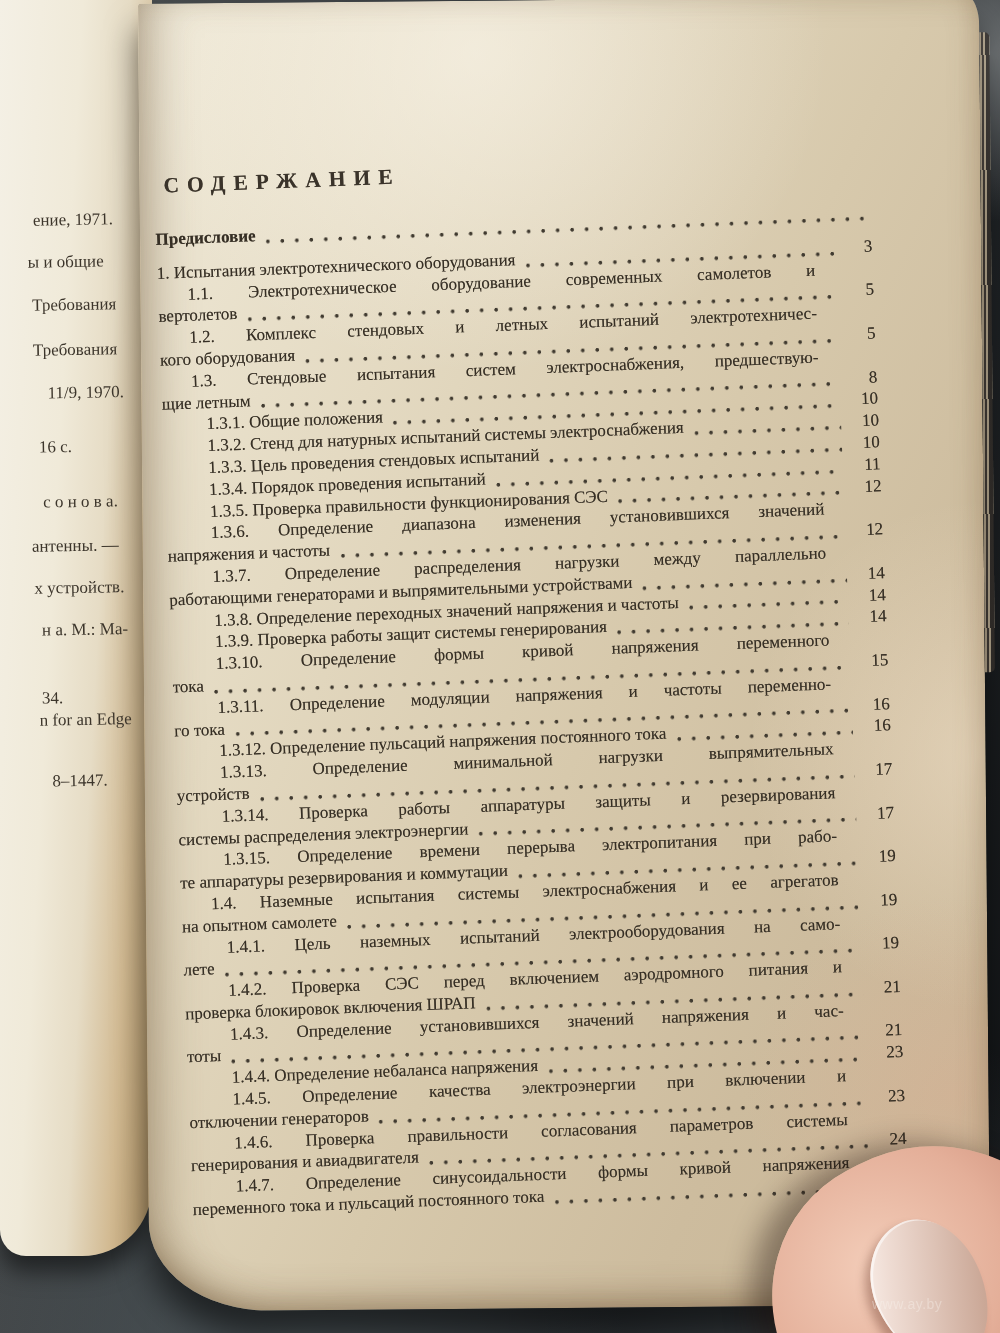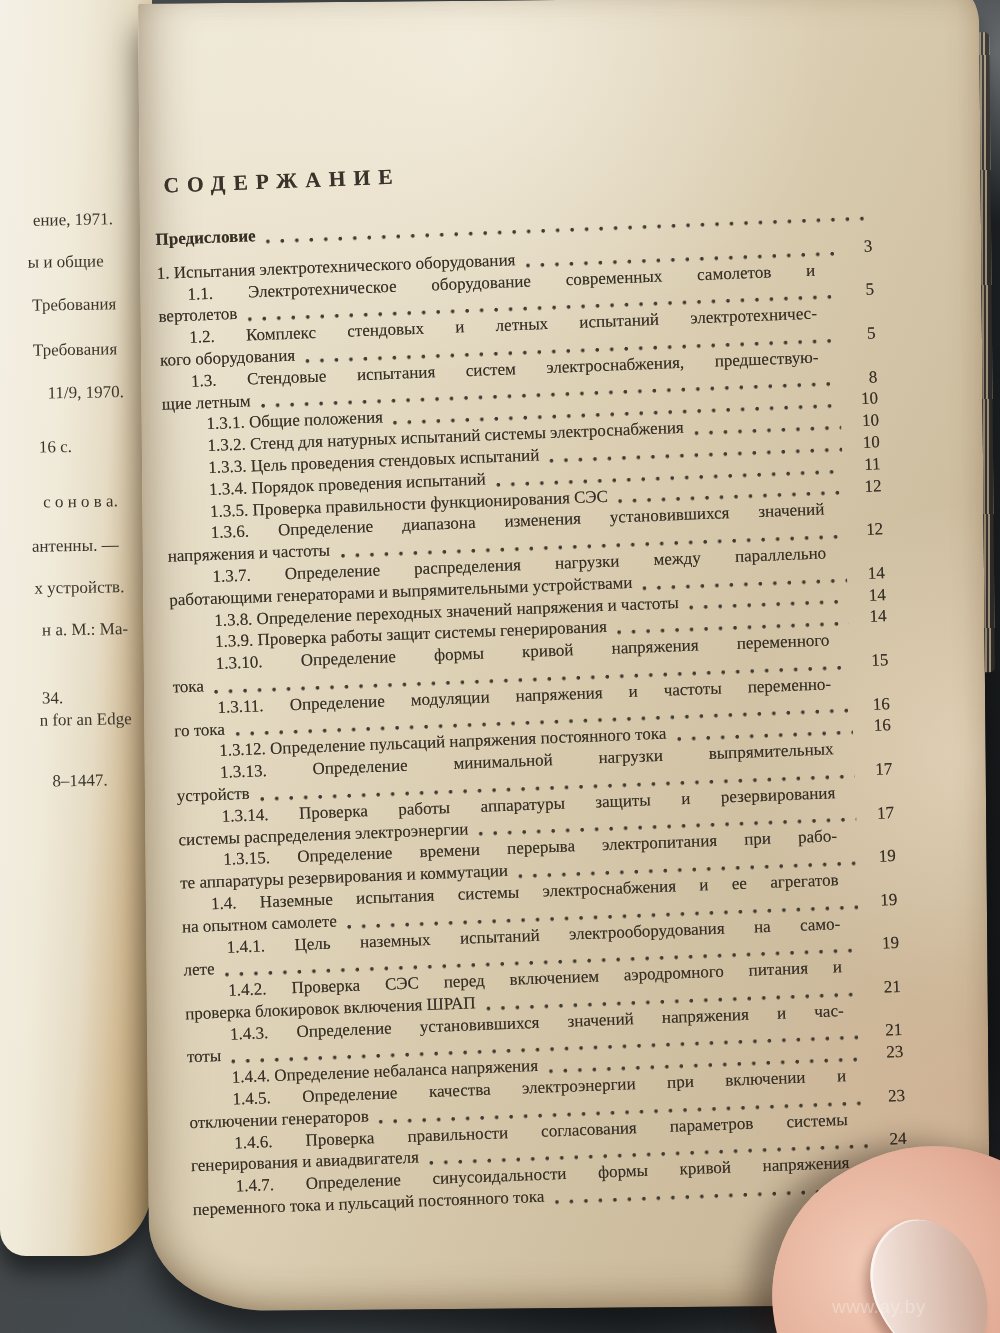--- a/index.html
+++ b/index.html
@@ -88,22 +88,22 @@
     background:radial-gradient(circle at 38% 30%,#f3cdb9 0%,#e4af99 42%,#cf8f7a 72%,#b5745f 96%);
     box-shadow:-18px -12px 28px rgba(30,16,10,.4);
   }
   .thumb-nail{
     position:absolute;width:108px;height:150px;right:16px;bottom:-34px;
     border-radius:52% 48% 50% 50% / 46% 46% 54% 54%;transform:rotate(-26deg);
     background:linear-gradient(112deg,#fdf4ef 0%,#eedbd2 26%,#ddc2b5 55%,#caa796 85%);
     box-shadow:inset 2px 2px 0 rgba(255,255,255,.55),-8px 4px 10px rgba(110,60,45,.4);
   }
   .watermark{
-    position:absolute;left:832px;top:1296px;z-index:9;
-    font-family:"Liberation Sans",sans-serif;font-size:19px;
+    position:absolute;left:872px;top:1296px;z-index:9;
+    font-family:"Liberation Sans",sans-serif;font-size:14px;
     color:rgba(250,245,238,.38);letter-spacing:.5px;
   }
 </style>
 </head>
 <body>
 
 <div class="scene">
 
   <div class="left-page"></div>
 

